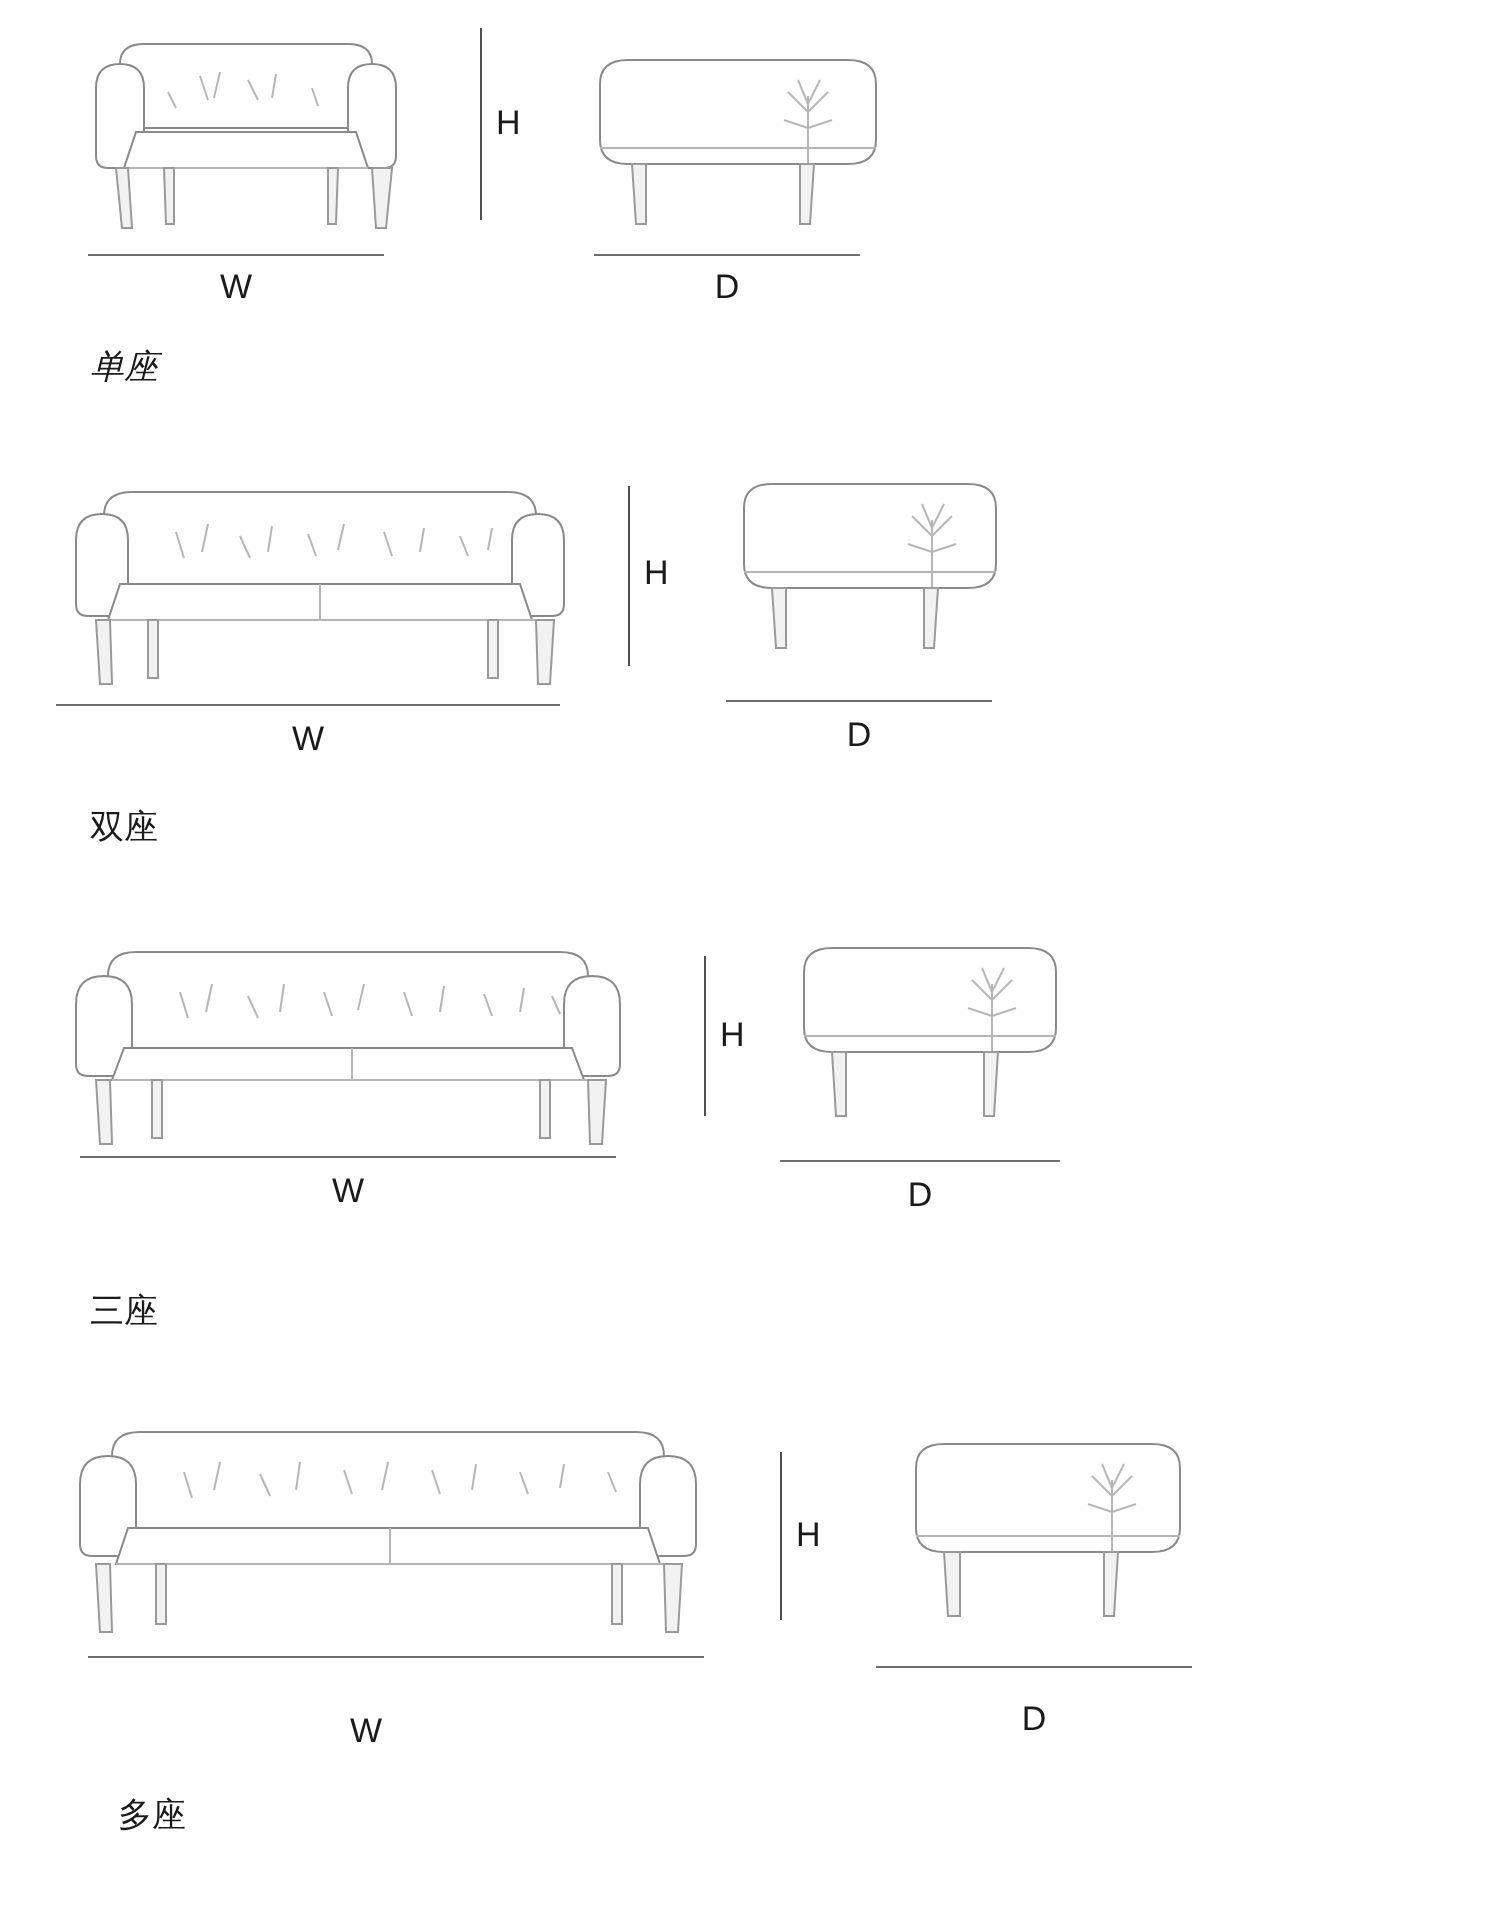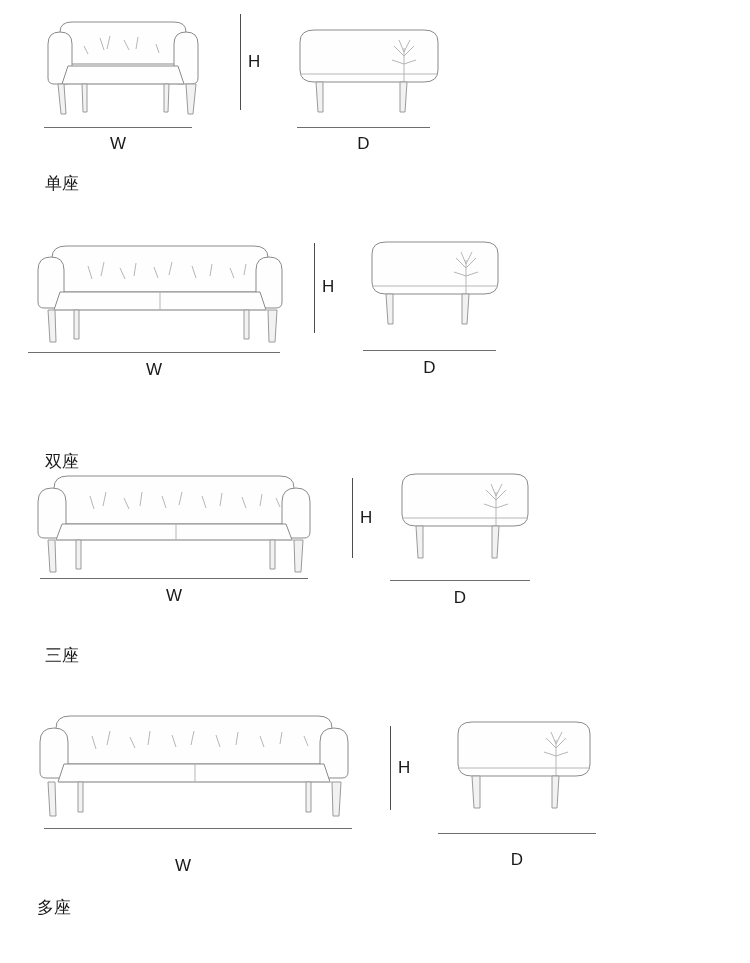--- a/index.html
+++ b/index.html
@@ -107,21 +107,21 @@
         <path d="M116,30 l6,-12"></path>
       </g>
 
       <path class="leg" d="M28,60 l2,30 h5 l0,-30 z"></path>
       <path class="leg" d="M112,60 l0,30 h5 l2,-30 z"></path>
     </svg>
   </div>
   <div class="rule" style="left:297px; top:127px; width:133px;"></div>
   <div class="label-dim" style="left:297px; top:134px; width:133px;">D</div>
 
-  <div class="caption" style="left:45px; top:174px;">单座</div>
+  <div class="caption" style="left:45px; top:174px;font-style:italic;">单座</div>
 
   <div class="fig" style="left:30px; top:240px;">
     <svg width="260" height="105" viewBox="0 0 260 105">
       <path class="fillw" d="M22,18 q0,-12 14,-12 h188 q14,0 14,12 v22 q0,12 -14,12 h-188 q-14,0 -14,-12 z"></path>
       <path class="fillw" d="M8,30 q0,-13 13,-13 q13,0 13,13 v32 q0,6 -6,6 h-14 q-6,0 -6,-6 z"></path>
       <path class="fillw" d="M226,30 q0,-13 13,-13 q13,0 13,13 v32 q0,6 -6,6 h-14 q-6,0 -6,-6 z"></path>
       <path class="fillw" d="M30,52 h200 l6,18 h-212 z"></path>
       <line class="crease" x1="24" y1="70" x2="238" y2="70"></line>
       <line class="crease" x1="130" y1="52" x2="130" y2="70"></line>
       <path class="leg" d="M18,70 l2,32 h6 l-1,-32 z"></path>
@@ -161,21 +161,21 @@
         <path d="M104,28 l-5,-12"></path>
         <path d="M104,28 l6,-12"></path>
       </g>
       <path class="leg" d="M24,58 l2,30 h5 l0,-30 z"></path>
       <path class="leg" d="M100,58 l0,30 h5 l2,-30 z"></path>
     </svg>
   </div>
   <div class="rule" style="left:363px; top:350px; width:133px;"></div>
   <div class="label-dim" style="left:363px; top:358px; width:133px;">D</div>
 
-  <div class="caption" style="left:45px; top:404px;margin-top:48px;">双座</div>
+  <div class="caption" style="left:45px; top:404px;">双座</div>
 
   <div class="fig" style="left:30px; top:470px;">
     <svg width="290" height="105" viewBox="0 0 290 105">
       <path class="fillw" d="M24,18 q0,-12 14,-12 h212 q14,0 14,12 v24 q0,12 -14,12 h-212 q-14,0 -14,-12 z"></path>
       <path class="fillw" d="M8,32 q0,-14 14,-14 q14,0 14,14 v30 q0,6 -6,6 h-16 q-6,0 -6,-6 z"></path>
       <path class="fillw" d="M252,32 q0,-14 14,-14 q14,0 14,14 v30 q0,6 -6,6 h-16 q-6,0 -6,-6 z"></path>
       <path class="fillw" d="M32,54 h224 l6,16 h-236 z"></path>
       <line class="crease" x1="26" y1="70" x2="264" y2="70"></line>
       <line class="crease" x1="146" y1="54" x2="146" y2="70"></line>
       <path class="leg" d="M18,70 l2,32 h6 l-1,-32 z"></path>
@@ -271,15 +271,15 @@
         <path d="M108,28 l-5,-12"></path>
         <path d="M108,28 l6,-12"></path>
       </g>
       <path class="leg" d="M24,60 l2,32 h6 l0,-32 z"></path>
       <path class="leg" d="M104,60 l0,32 h5 l2,-32 z"></path>
     </svg>
   </div>
   <div class="rule" style="left:438px; top:833px; width:158px;"></div>
   <div class="label-dim" style="left:438px; top:850px; width:158px;">D</div>
 
-  <div class="caption" style="left:37px; top:898px;">多座</div>
+  <div class="caption" style="left:59px; top:898px;">多座</div>
 
 </div>
 
 </body></html>

